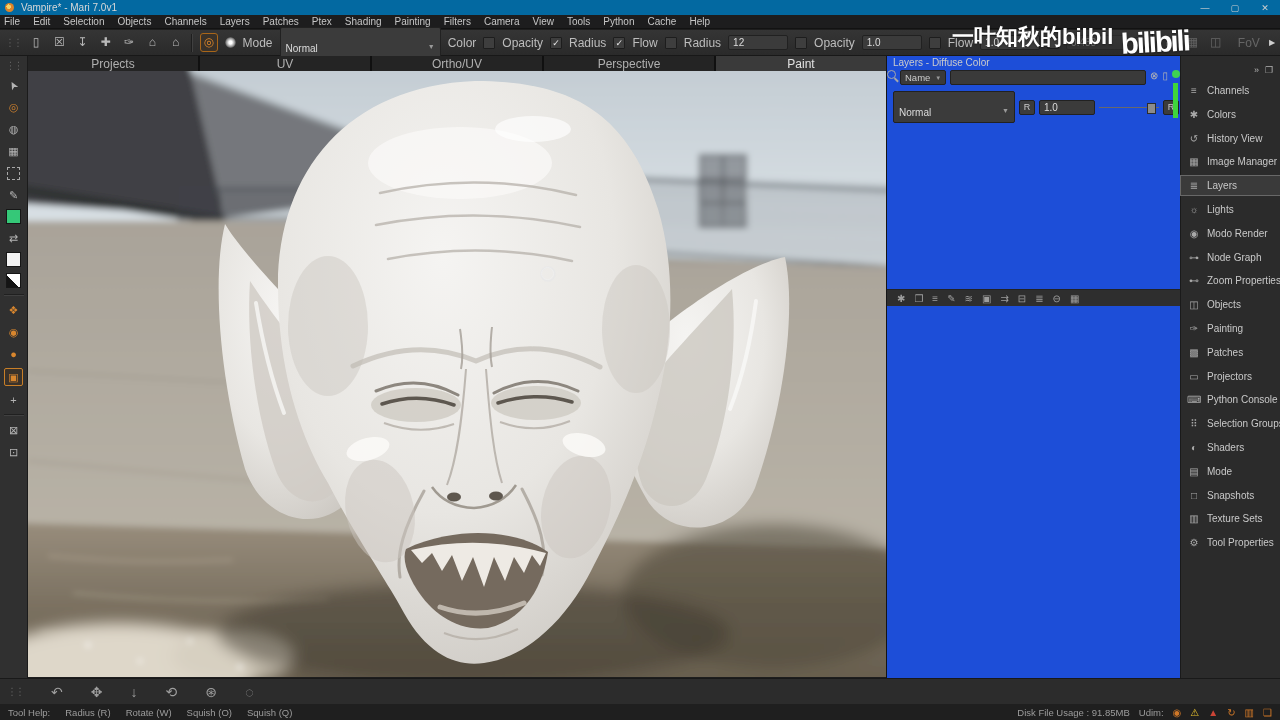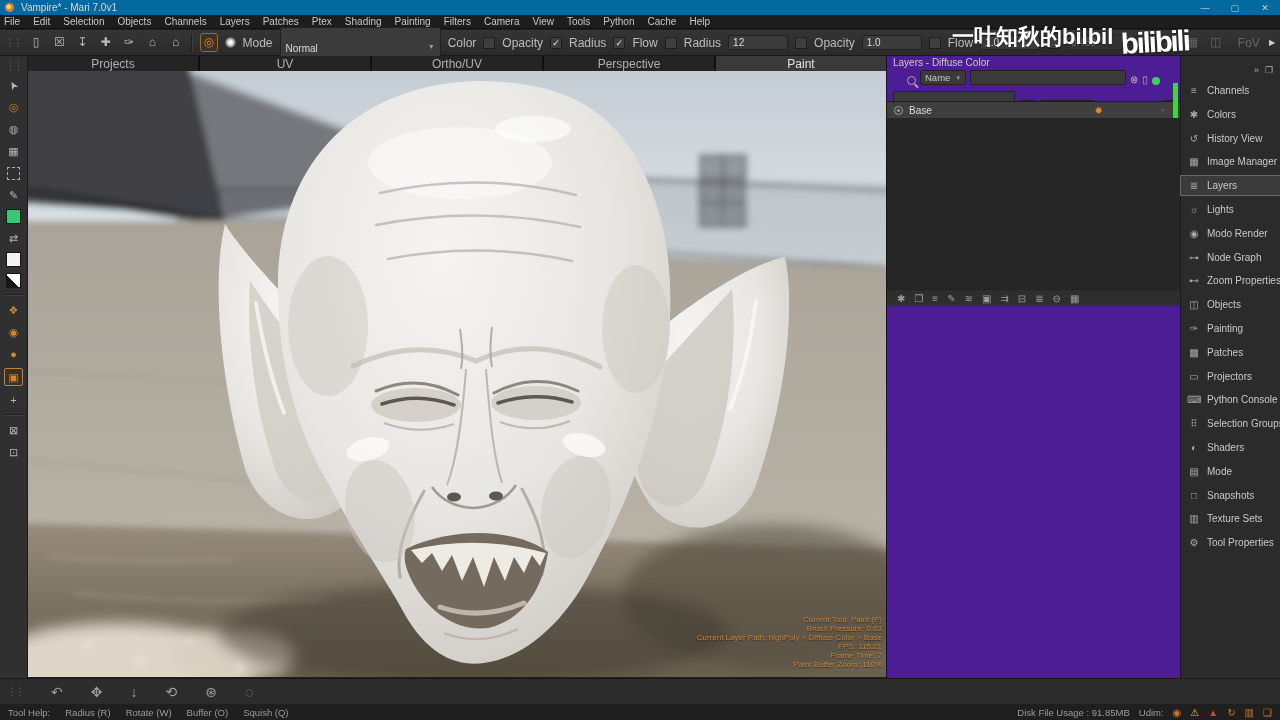--- a/index.html
+++ b/index.html
@@ -53,24 +53,24 @@
   .selected-tool{border:1px solid #c87f28;border-radius:2px;background:#3a322a}
   .hsep{width:20px;height:0;border-top:1px solid #202020;border-bottom:1px solid #404040}
   .rot-ul{display:inline-block;transform:rotate(-118deg)}
   
   .canvas{position:absolute;left:28px;top:71px;width:858px;height:606px;overflow:hidden;background:#9a958c}
   .hud{position:absolute;right:4px;bottom:8px;text-align:right;font-size:8px;line-height:9px;
        color:#c9863f;text-shadow:0 1px 1px rgba(35,25,10,.75)}
   .cursor-ring{position:absolute;left:513px;top:196px;width:13px;height:13px;
                border:1.5px solid rgba(238,238,238,.9);border-radius:50%;box-sizing:border-box}
   
-  .right-panel{position:absolute;left:886px;top:56px;width:294px;height:622px;background:#4c1d95;
+  .right-panel{position:absolute;left:886px;top:56px;width:294px;height:622px;background:#1d4ed8;
                border-left:1px solid #151515;box-sizing:border-box}
   .panel-title{font-size:10px;color:#cbcbcb;padding:1px 6px;white-space:nowrap}
-  .filter-row{display:flex;align-items:flex-end;gap:4px;padding:1px 20px 2px}
+  .filter-row{display:flex;align-items:flex-start;gap:4px;padding:1px 0 2px}
   .mag{width:7px;height:7px;border:1.5px solid #a8a8a8;border-radius:50%;position:relative;flex:none}
   .mag::after{content:"";position:absolute;width:5px;height:1.5px;background:#a8a8a8;
               transform:rotate(45deg);right:-4px;bottom:-2px}
   .mini-dd{background:#3a3a3a;border:1px solid #212121;height:13px;font-size:9.5px;color:#cccccc;
            display:flex;align-items:center;gap:5px;padding:0 4px;border-radius:2px;flex:none}
   .mini-dd .arrow{font-size:6px;color:#999}
   .filter-input{flex:1;height:13px;background:#3a3a3a;border:1px solid #212121;border-radius:2px}
   .small-icon{color:#b5b5b5;font-size:10px;flex:none}
   .green-dot{width:8px;height:8px;border-radius:50%;background:#3fd154;flex:none}
   .blend-row{display:flex;align-items:center;gap:4px;padding:4px 6px 2px}
@@ -319,28 +319,20 @@
       <ellipse cx="548" cy="436" rx="34" ry="52" fill="#cbc6bf" opacity=".5" transform="rotate(12 548 436)"></ellipse>
       <path d="M378 478 C402 466 430 462 450 462 C480 462 506 470 520 481 C514 520 494 549 460 557 C424 561 396 536 382 506 C377 495 375 486 378 478 Z" fill="#756a5e"></path>
       <path d="M383 479 Q 450 463 518 482 L 512 495 L 504 484 L 496 502 L 486 486 L 477 510 L 466 486 L 456 516 L 445 486 L 434 510 L 424 484 L 414 500 L 404 482 L 394 492 Z" fill="#eeeae4"></path>
       <path d="M412 536 Q 452 550 496 532" stroke="#d8d2c8" stroke-width="5" opacity=".75" fill="none" stroke-linecap="round"></path>
       <path d="M416 562 Q 452 576 490 558" stroke="#b0aaa1" stroke-width="2" opacity=".7" fill="none"></path>
       <ellipse cx="340" cy="378" rx="22" ry="11" fill="#fcfbf9" opacity=".8" transform="rotate(-15 340 378)"></ellipse>
       <ellipse cx="556" cy="374" rx="22" ry="11" fill="#fcfbf9" opacity=".8" transform="rotate(15 556 374)"></ellipse>
     </g>
     <circle cx="520" cy="203" r="7" fill="none" stroke="#e8e8e8" stroke-width="1.5" opacity=".9"></circle>
   </svg>
-  <div class="hud">
-    <div>Current Tool: Paint (P)</div>
-    <div>Brush Pressure: 0.63</div>
-    <div>Current Layer Path: highPoly &gt; Diffuse Color &gt; Base</div>
-    <div>FPS: 115.21</div>
-    <div>Frame Time: 7</div>
-    <div>Paint Buffer Zoom: 110%</div>
-  </div>
   <div class="cursor-ring"></div>
 </div>
 
 <div class="right-panel">
   <div class="panel-title">Layers - Diffuse Color</div>
   <div class="filter-row">
     <span class="mag"></span>
     <span class="mini-dd">
       <span>Name</span>
       <span class="arrow">▼</span>
@@ -357,28 +349,20 @@
     </span>
     <span class="r-btn">R</span>
     <span class="num-field amount">1.0</span>
     <span class="slider">
       <span class="track"></span>
       <span class="handle"></span>
     </span>
     <span class="r-btn">R</span>
     <span class="green-btn">▶</span>
   </div>
-  <div class="layer-list">
-    <div class="layer-row">
-      <span class="eye"></span>
-      <span class="layer-name">Base</span>
-      <span class="cached-icon">✹</span>
-      <span class="adv-icon">▫</span>
-    </div>
-  </div>
   <div class="green-bar"></div>
   <div class="actions-row">
     <span class="action-icon">✱</span>
     <span class="action-icon">❐</span>
     <span class="action-icon">≡</span>
     <span class="action-icon">✎</span>
     <span class="action-icon">≋</span>
     <span class="action-icon">▣</span>
     <span class="action-icon">⇉</span>
     <span class="action-icon">⊟</span>
@@ -482,21 +466,21 @@
   <span class="nav-icon">↓</span>
   <span class="nav-icon">⟲</span>
   <span class="nav-icon">⊛</span>
   <span class="nav-icon">◌</span>
 </div>
 
 <div class="statusbar">
   <span>Tool Help:</span>
   <span>Radius (R)</span>
   <span>Rotate (W)</span>
-  <span>Buffer (O)</span>
+  <span>Squish (O)</span>
   <span>Squish (Q)</span>
   <span class="sb-right">
     <span>Disk File Usage : 91.85MB</span>
     <span>Udim:</span>
     <span class="sb-icon c-orange">◉</span>
     <span class="sb-icon c-yellow">⚠</span>
     <span class="sb-icon c-red">▲</span>
     <span class="sb-icon c-orange">↻</span>
     <span class="sb-icon c-orange">▥</span>
     <span class="sb-icon c-orange">❏</span>

